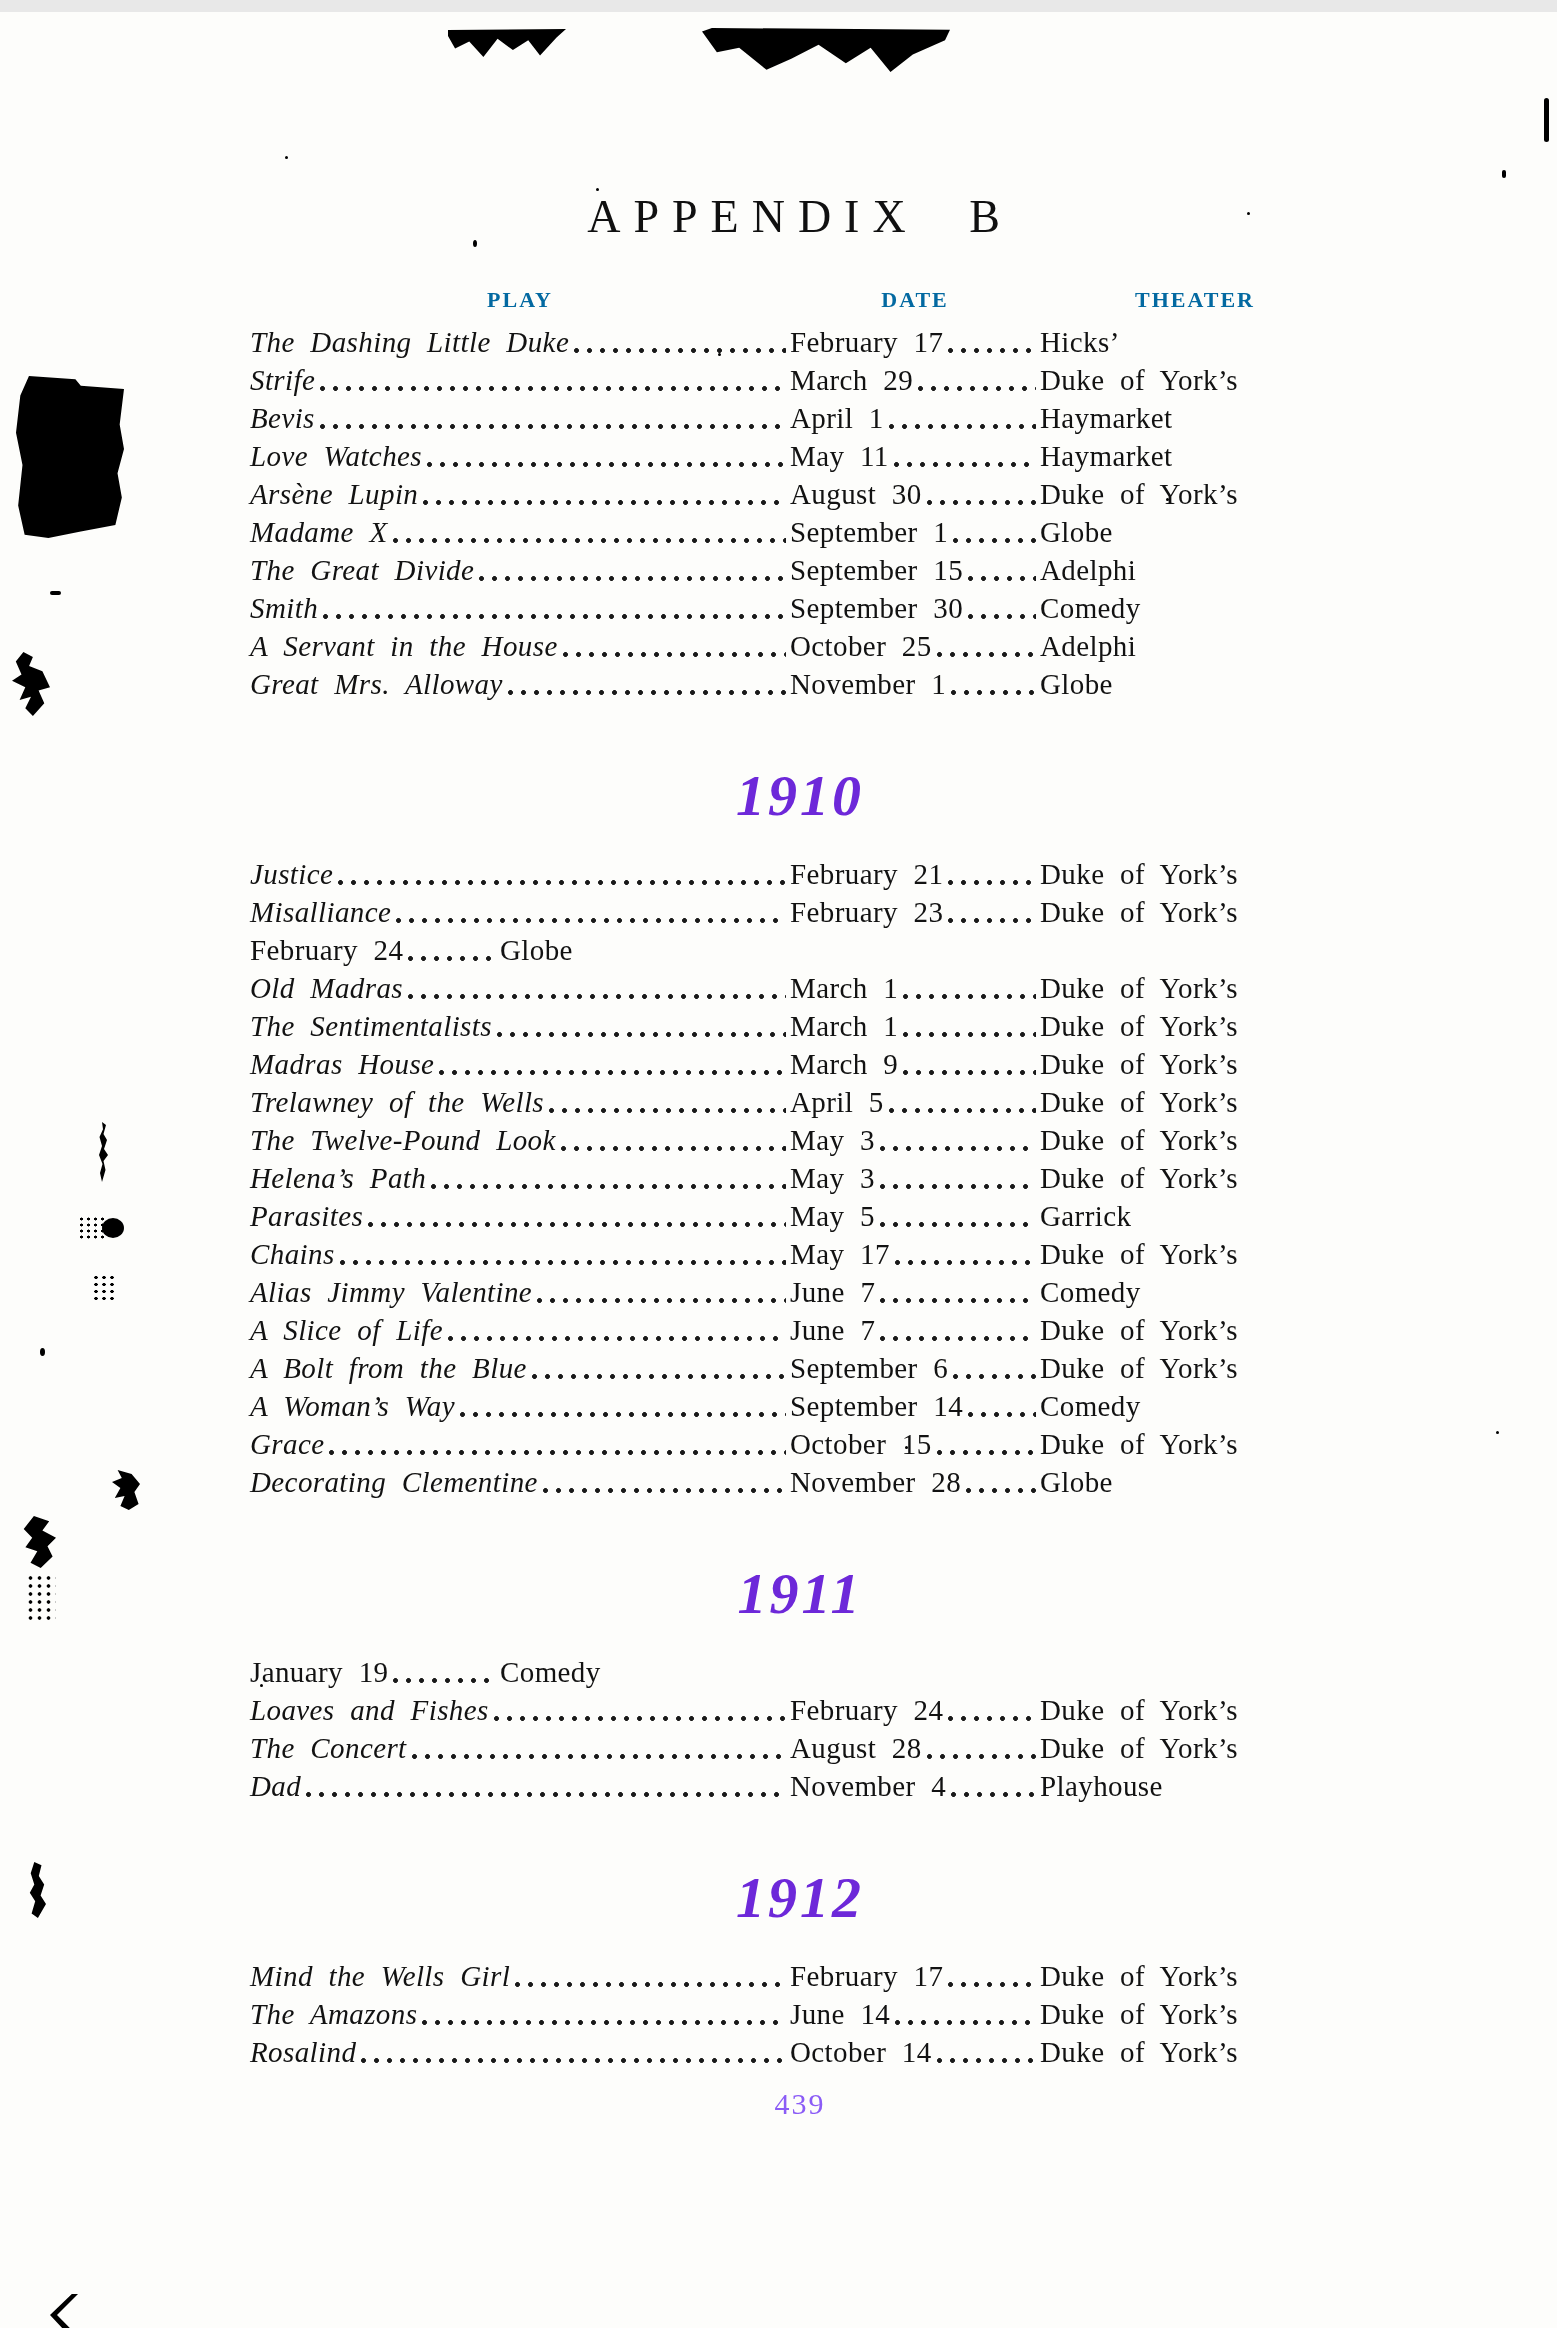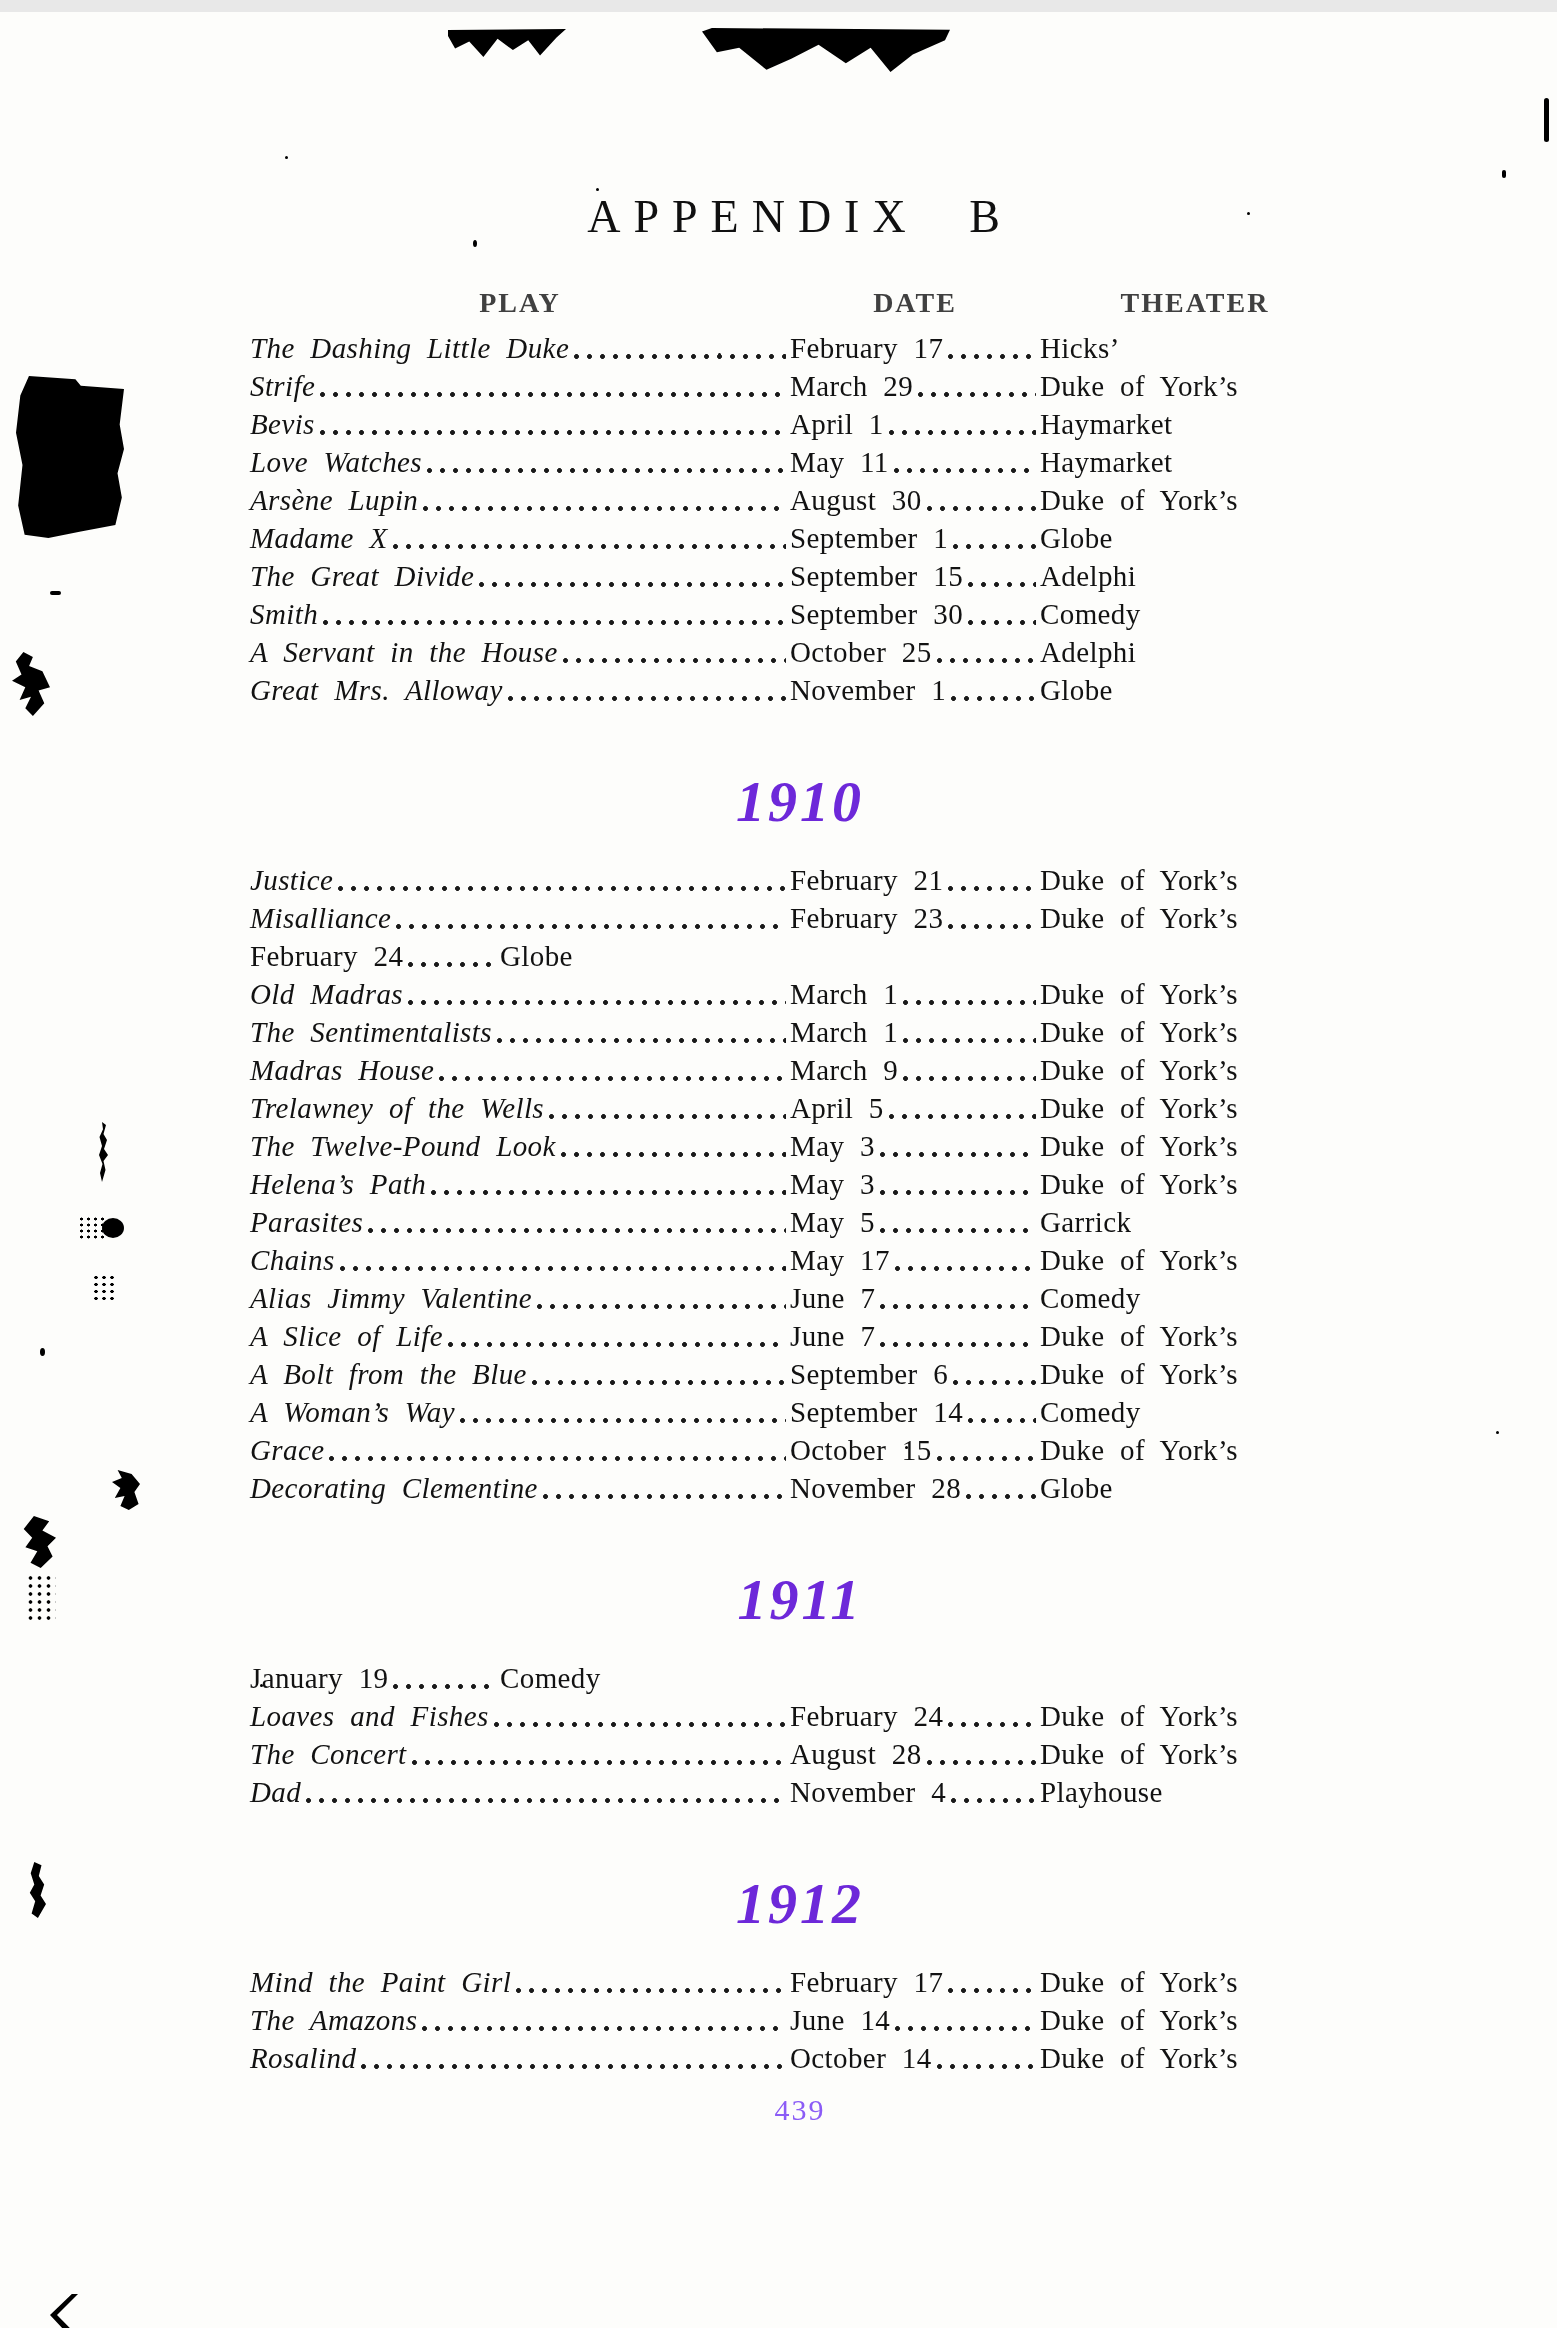--- a/index.html
+++ b/index.html
@@ -11,21 +11,21 @@
   .content { position:absolute; left:250px; top:0; width:1100px; }
 
   
   .title {
     margin:178px 0 0; text-align:center;
     font-size:46px; font-weight:400; letter-spacing:13px; word-spacing:26px;
     color:#101010;
   }
 
   
-  .hdr-row { display:flex; margin-top:44px; font-weight:700; font-size:28px; letter-spacing:2px; color:#404040; }
+  .hdr-row { display:flex; margin-top:44px; font-weight:700; font-size:22px; letter-spacing:2px; color:#0369a1; }
   .hdr-row .col-play { width:540px; text-align:center; }
   .hdr-row .col-date { width:250px; text-align:center; }
   .hdr-row .col-theater { flex:1; text-align:center; }
 
   
   #sections { margin-top:10px; }
   .year {
     font-style:italic; font-weight:700; font-size:58px; line-height:78px;
     text-align:center; margin:54px 0 20px; letter-spacing:3px; color:#6d28d9;
   }
@@ -564,21 +564,21 @@
     </span>
   </div>
 </div>
   </section>
 
   <section class="year-section">
     <h2 class="year">1912</h2>
     <div class="rows">
   <div class="row">
     <span class="cell play">
-      <span class="t">Mind the Paint Girl</span>
+      <span class="t">Mind the Wells Girl</span>
       <span class="leader"></span>
     </span>
     <span class="cell date">
       <span class="t">February 17</span>
       <span class="leader"></span>
     </span>
     <span class="cell theater">
       <span class="t">Duke of York’s</span>
     </span>
   </div>

